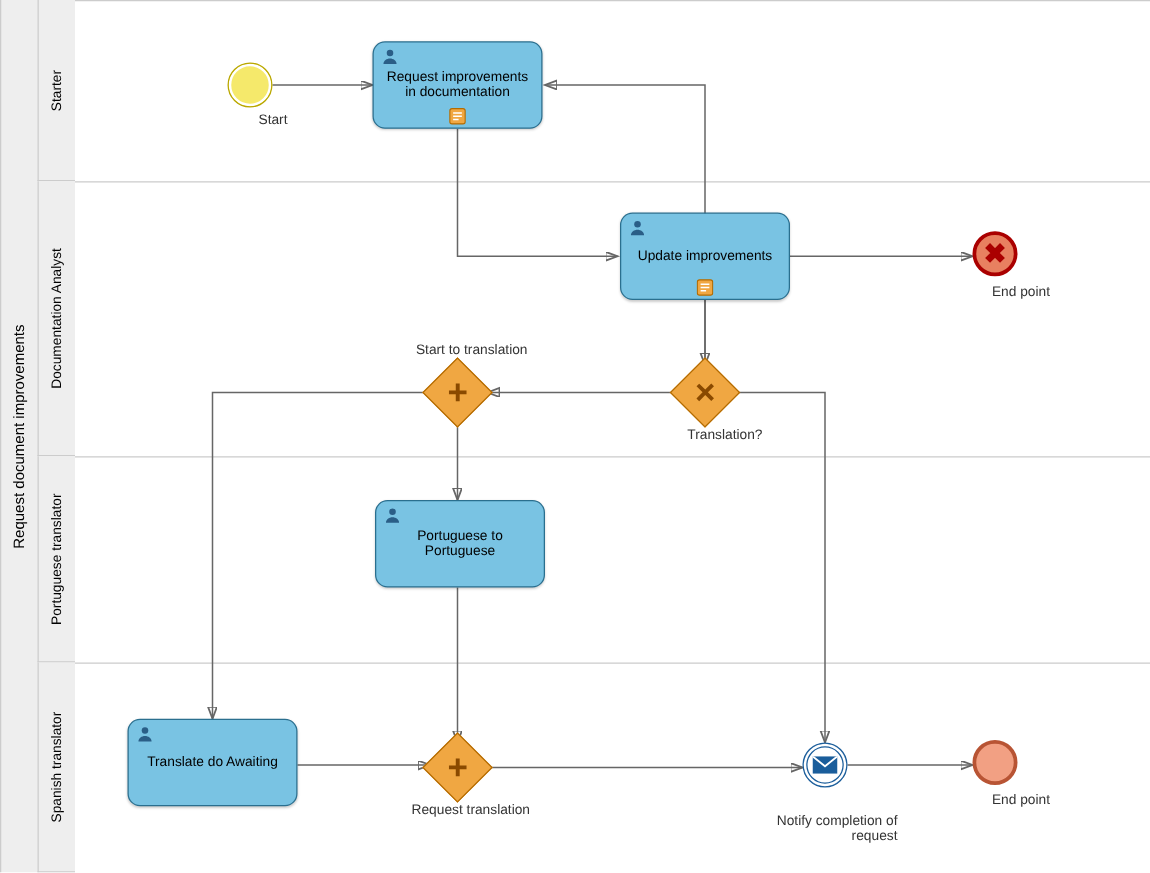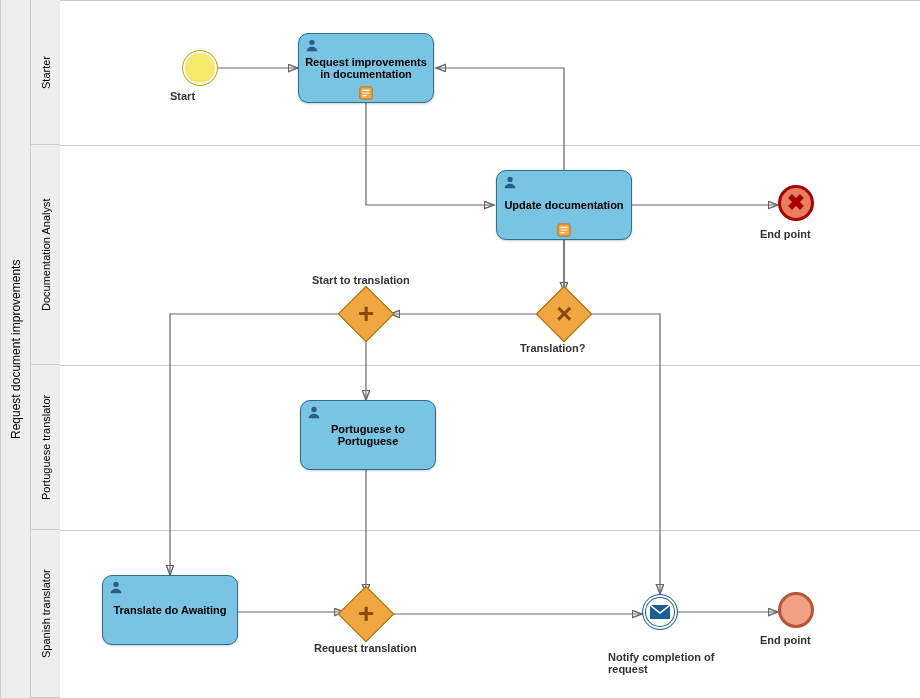--- a/index.html
+++ b/index.html
@@ -56,21 +56,20 @@
     width: 136px; height: 70px;
     background: #79c3e3;
     border: 1px solid #2a6f8f;
     border-radius: 10px;
     display: flex;
     align-items: center;
     justify-content: center;
     text-align: center;
     padding: 6px;
     box-shadow: 0 1px 2px rgba(0,0,0,0.2);
-    font-weight: bold;
   }
   .task .user-icon {
     position: absolute; top: 4px; left: 6px;
     width: 14px; height: 14px;
     fill: #2a5e87;
   }
   .task .note-icon {
     position: absolute; bottom: 2px; left: 50%;
     transform: translateX(-50%);
     width: 14px; height: 14px;
@@ -123,24 +122,23 @@
   }
   .gateway .sym {
     transform: rotate(-45deg);
     font-size: 28px;
     font-weight: bold;
     color: #8a4a00;
     line-height: 1;
   }
   .label {
     position: absolute;
-    text-align: left;
+    text-align: right;
     font-size: 11px;
     color: #333;
-    font-weight: bold;
   }
 
   svg.flows {
     position: absolute;
     left: 0; top: 0;
     width: 920px; height: 698px;
     pointer-events: none;
   }
   svg.flows path { stroke: #666; stroke-width: 1.2; fill: none; }
 </style>
@@ -208,21 +206,21 @@
         <path d="M4 5h8M4 8h8M4 11h5" stroke="#fff" stroke-width="1.3"></path>
       </svg>
   </span>
 </div>
 
 <div class="task" style="left:496px; top:170px">
   <svg class="user-icon" viewBox="0 0 16 16">
       <circle cx="8" cy="5" r="3"></circle>
       <path d="M2 15c0-3 3-5 6-5s6 2 6 5z"></path>
     </svg>
-  <span>Update documentation</span>
+  <span>Update improvements</span>
   <span class="note-icon">
     <svg viewBox="0 0 16 16" width="14" height="14">
         <rect x="1" y="1" width="14" height="14" rx="2" fill="#f0a742" stroke="#b36b00"></rect>
         <path d="M4 5h8M4 8h8M4 11h5" stroke="#fff" stroke-width="1.3"></path>
       </svg>
   </span>
 </div>
 
 <div class="end-event cancel" style="left:778px; top:185px"></div>
 <div class="label" style="left:760px; top:228px; width:80px">End point</div>

